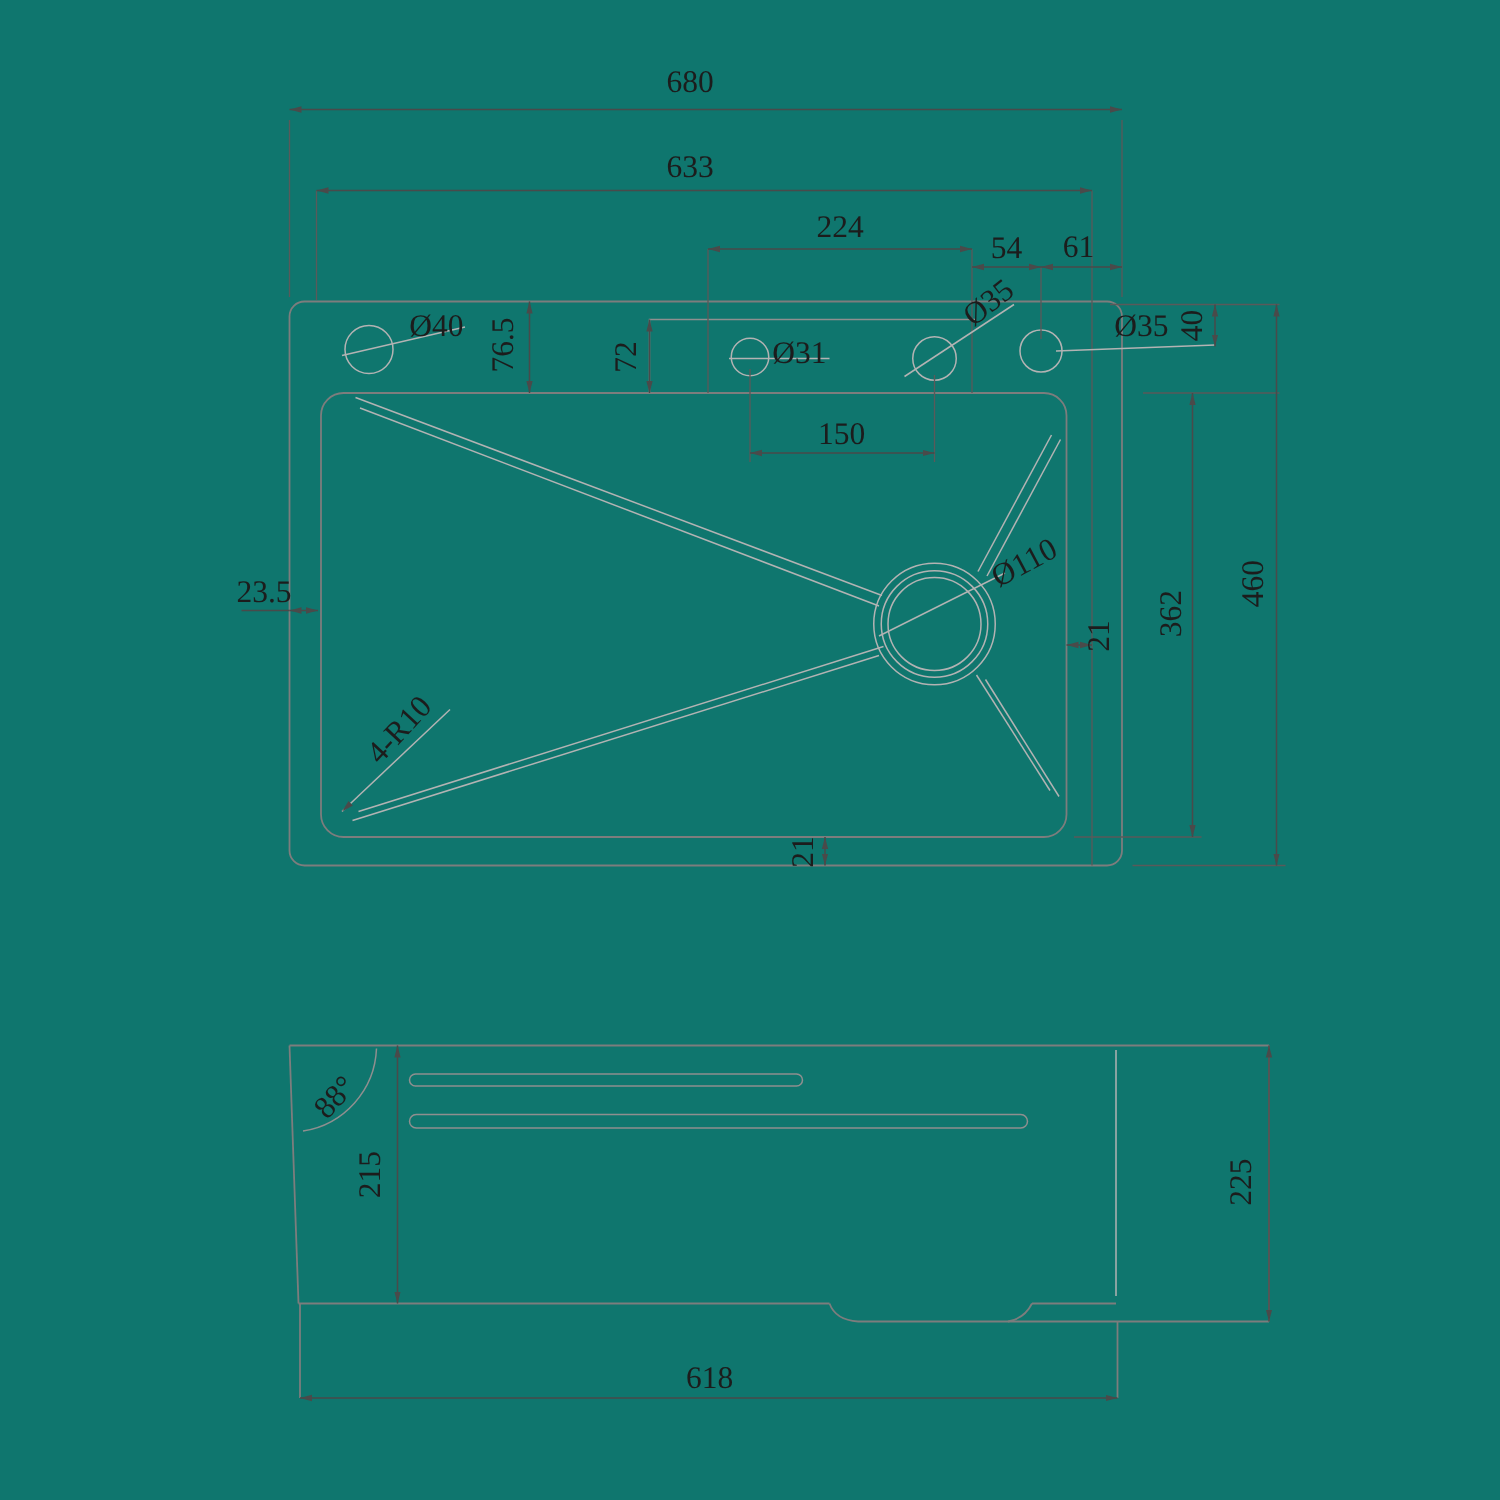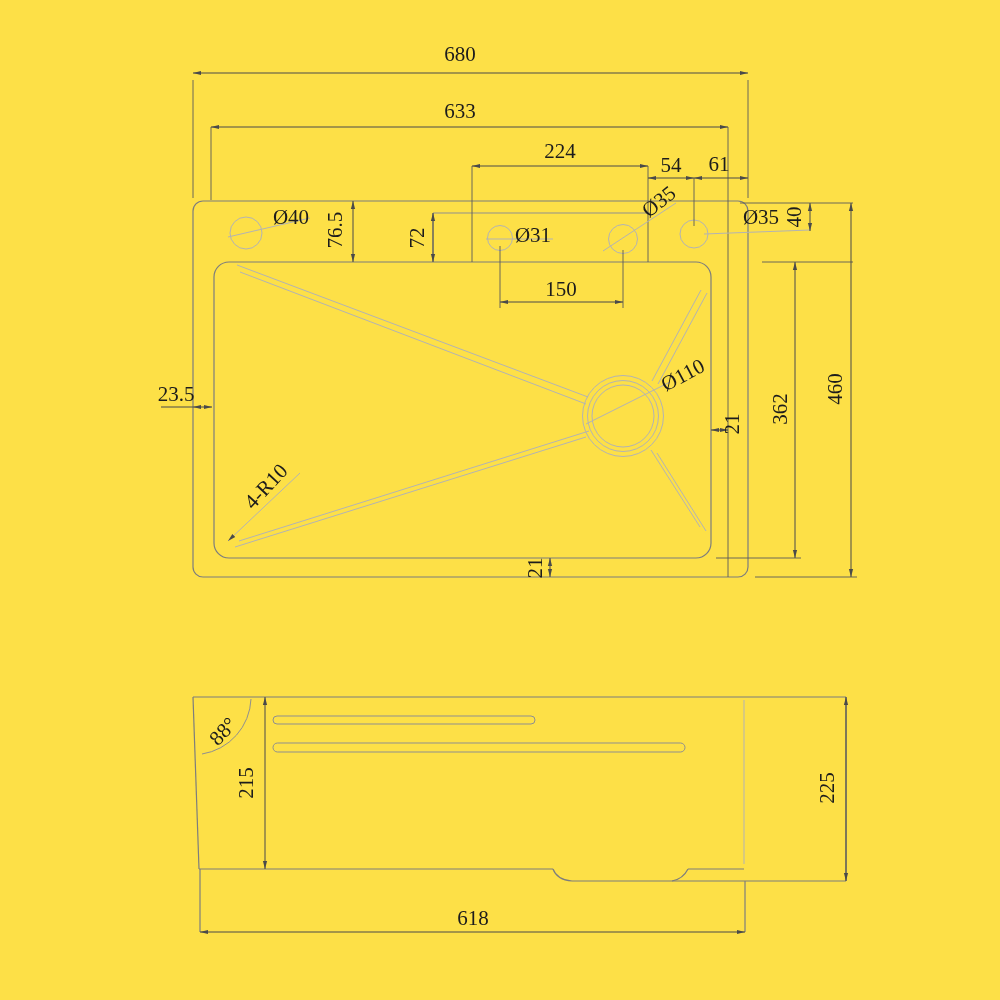--- a/index.html
+++ b/index.html
@@ -1,16 +1,16 @@
 <!DOCTYPE html>
 <html><head>
 <meta charset="utf-8">
 <style>
   html,body{margin:0;padding:0;background:#ffffff;}
-  .page{width:1000px;height:1000px;background:#fde047;position:relative;font-family:"Liberation Serif", serif;}
+  .page{width:1000px;height:1000px;background:#0f766e;position:relative;font-family:"Liberation Serif", serif;}
   svg{position:absolute;left:0;top:0;}
   .outline{stroke:#7d7d7d;stroke-width:1.2;fill:none;}
   .thin{stroke:#8f8f8f;stroke-width:1;fill:none;}
   .light{stroke:#b3b3b3;stroke-width:1;fill:none;}
   .dim{stroke:#4a4a4a;stroke-width:1;fill:none;}
   .ext{stroke:#5a5a5a;stroke-width:0.9;fill:none;}
   text{fill:#1c1c1c;font-size:21px;font-family:"Liberation Serif", serif;}
 </style>
 </head>
 <body>

